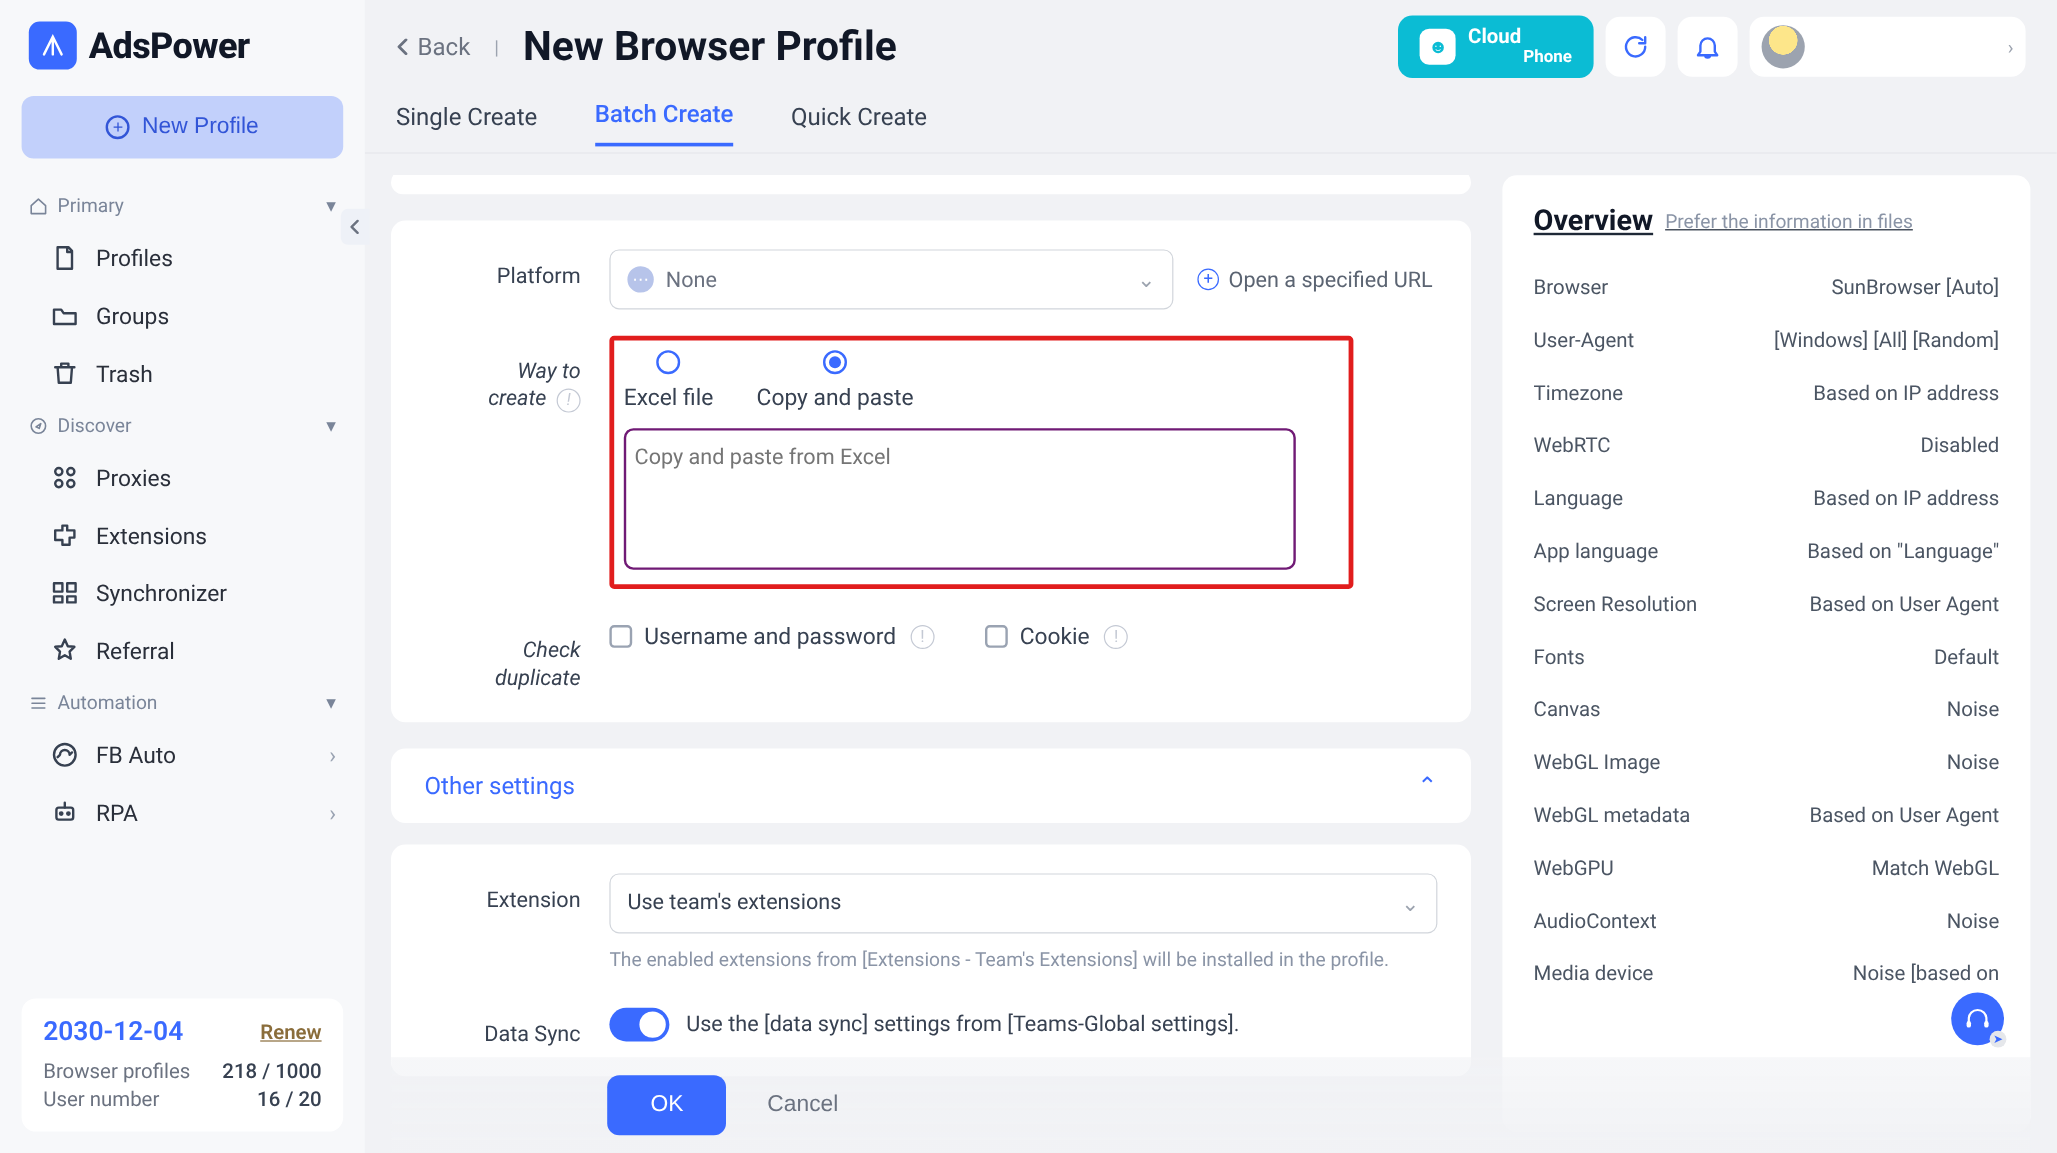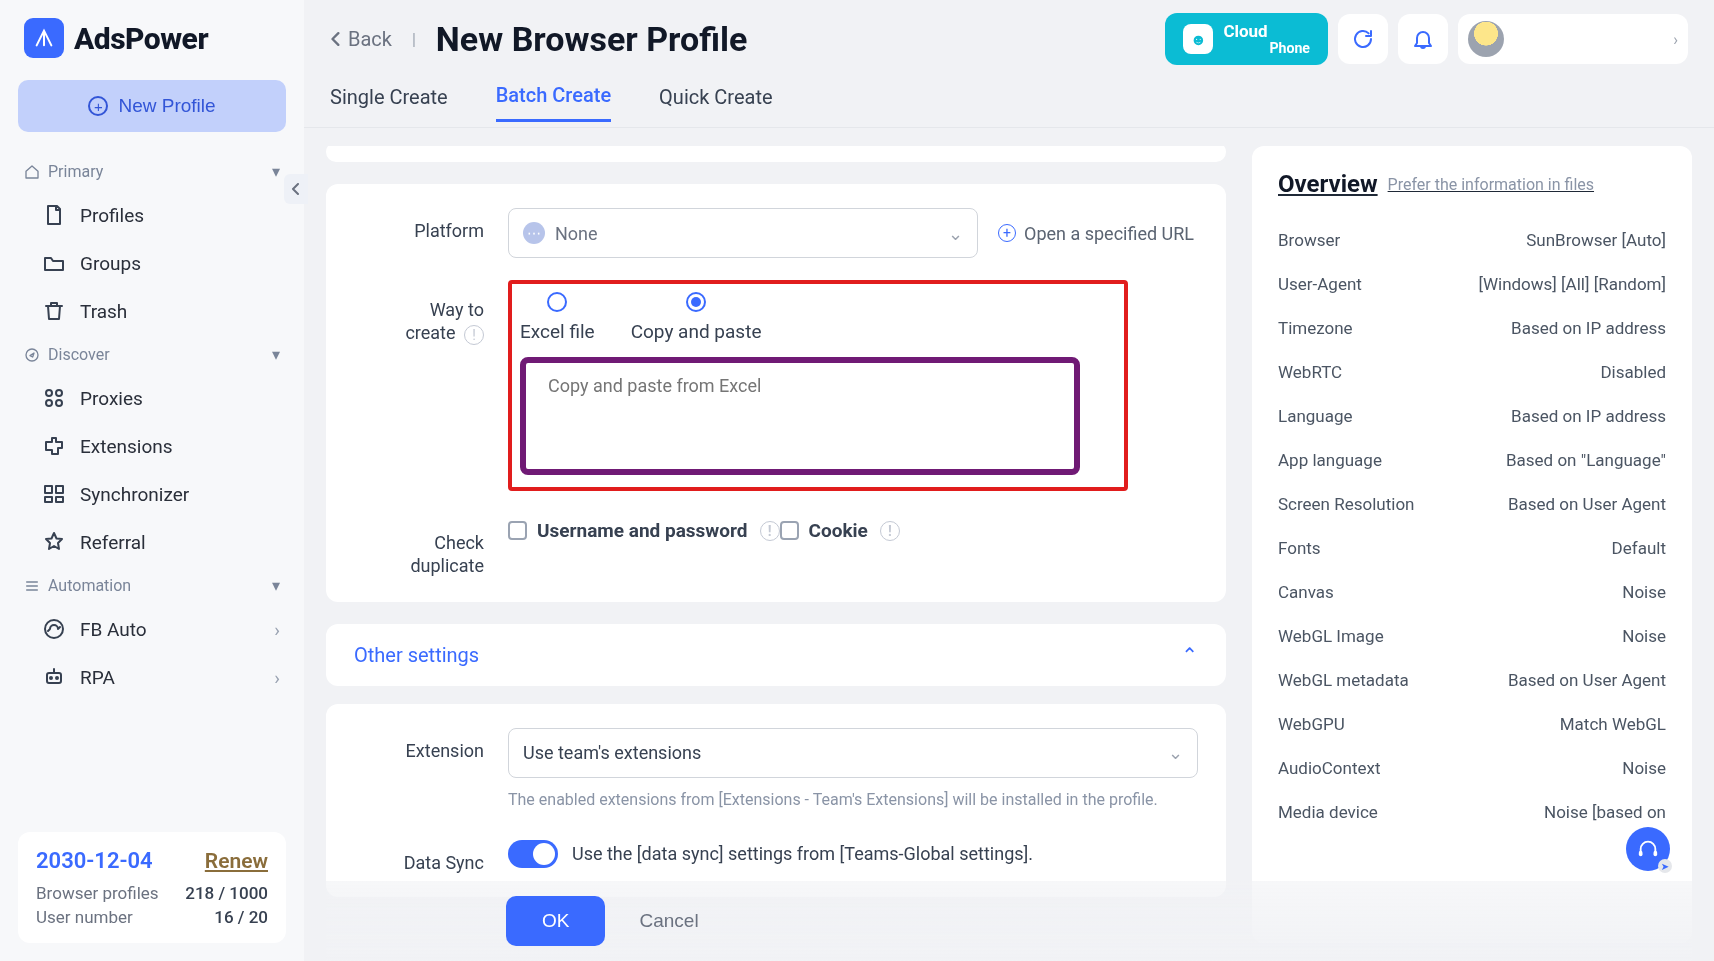--- a/index.html
+++ b/index.html
@@ -23,21 +23,21 @@
 .nav-group-header { display: flex; align-items: center; gap: 8px; color: #7a8599; font-size: 16px; padding: 10px 6px; cursor: pointer; }
 .nav-group-header .chev { margin-left: auto; }
 .nav-item { display: flex; align-items: center; gap: 14px; color: #2a2f3a; font-size: 19px; padding: 12px 6px 12px 24px; border-radius: 8px; cursor: pointer; }
 .nav-item .chev-r { margin-left:auto; color:#9aa3b2;}
 .nav-icon { width: 24px; height: 24px; display:flex; align-items:center; justify-content:center; color:#374151; }
 .nav-icon svg { width: 24px; height: 24px; stroke: currentColor; fill:none;}
 
 .sidebar-footer { background: #fff; border-radius: 12px; padding: 16px 18px; font-size: 17px; }
 .sf-top { display:flex; align-items:center; justify-content:space-between; margin-bottom: 10px;}
 .sf-date { color: #3a6aff; font-weight: 600; font-size: 22px;}
-.sf-renew { color:#8a6d3b; background:linear-gradient(#fff,#fff); font-weight:600; font-size:21px; text-decoration:underline; cursor:pointer;}
+.sf-renew { color:#8a6d3b; background:linear-gradient(#fff,#fff); font-weight:600; font-size:17px; text-decoration:underline; cursor:pointer;}
 .sf-row { display:flex; justify-content:space-between; color:#6b7280; font-size: 17px; margin-top: 4px;}
 .sf-row b { color:#374151; font-weight:500;}
 
 
 .main { flex:1; display:flex; flex-direction:column; background:#f1f2f5; }
 .topbar { height: 78px; display:flex; align-items:center; padding: 0 26px; gap: 10px; }
 .back-link { color:#6b7280; font-size:20px; display:flex; align-items:center; gap:6px; cursor:pointer;}
 .back-sep { color:#9ca3af; margin: 0 10px;}
 .page-title { font-size: 34px; font-weight: 700; color:#111827;}
 .topbar-spacer { flex:1; }
@@ -54,39 +54,39 @@
 .tab { font-size:20px; color:#374151; padding-bottom: 12px; cursor:pointer; }
 .tab.active { color:#3a6aff; border-bottom: 3px solid #3a6aff; font-weight:500; }
 
 .content { flex:1; display:flex; gap: 22px; padding: 18px 22px; overflow:hidden; position:relative;}
 .panel-left { flex:1; overflow-y:auto; padding-right:4px;}
 .card { background:#fff; border-radius:12px; padding: 24px 28px; margin-bottom: 22px; }
 .card.small-top { height: 20px; padding:0; margin-top:-4px;}
 .form-row { display:flex; align-items:flex-start; gap: 24px; margin-bottom: 28px;}
 .form-row:last-child { margin-bottom:0;}
 .form-label { width: 130px; text-align:right; color:#374151; font-size:18px; padding-top: 12px;}
-.form-label.two-line { line-height:1.3;}
+.form-label.two-line { line-height:1.3;font-style:italic;}
 .form-body { flex:1; }
 
 .sel { height:50px; border:1px solid #d1d5db; border-radius:8px; display:flex; align-items:center; padding:0 14px; gap:10px; cursor:pointer; width: 470px; color:#6b7280; font-size:18px;}
 .sel .chip { width:22px; height:22px; background:#b7c4ea; border-radius:50%; display:flex; align-items:center; justify-content:center; color:#fff; font-size:14px;}
 .sel .chev { margin-left:auto; color:#9ca3af;}
 .open-url { display:inline-flex; align-items:center; gap:8px; color:#5b6472; font-size:18px; margin-left: 20px; cursor:pointer;}
 .open-url .plus-circle { width:18px; height:18px; border:1.7px solid #3a6aff; border-radius:50%; color:#3a6aff; display:flex; align-items:center; justify-content:center; font-size:14px;}
 
 .radio-row { display:flex; gap: 36px; align-items:center; }
 .radio { display:flex; align-items:center; gap:8px; font-size:19px; color:#374151; cursor:pointer;flex-direction:column;}
 .radio .r-outer { width:20px; height:20px; border:2px solid #3a6aff; border-radius:50%; display:flex; align-items:center; justify-content:center;}
 .radio .r-outer.empty { border-color:#3a6aff;}
 .radio .r-inner { width:10px; height:10px; background:#3a6aff; border-radius:50%;}
 
 .highlight-box { border: 4px solid #e11d1d; border-radius: 4px; padding: 8px; margin-top: -6px; width: 620px; }
-.paste-area { width: 560px; height: 118px; border:6px solid #701a75; border-radius:8px; padding: 12px 22px; font-size:18px; color:#9ca3af; resize:none; font-family:inherit; margin-top: 14px;}
-
-.chk-row { display:flex; align-items:flex-end;font-weight:bold;}
+.paste-area { width: 560px; height: 118px; border:2px solid #701a75; border-radius:8px; padding: 12px 7px; font-size:18px; color:#9ca3af; resize:none; font-family:inherit; margin-top: 14px;}
+
+.chk-row { display:flex; gap: 42px; align-items:flex-end;}
 .chk { display:flex; align-items:center; gap:10px; font-size:19px; color:#374151; cursor:pointer;}
 .chk .box { width:19px; height:19px; border:2px solid #9aa3b2; border-radius:4px;}
 .help-ic { width:20px; height:20px; border:1.5px solid #c4c9d4; border-radius:50%; display:flex; align-items:center; justify-content:center; color:#c4c9d4; font-size:14px; margin-left:2px;}
 
 .section-header { background:#fff; border-radius:12px; height:62px; display:flex; align-items:center; padding:0 28px; color:#3a6aff; font-size:20px; cursor:pointer;}
 .section-header .chev { margin-left:auto;}
 
 .sel-wide { width: 690px; }
 .hint { color:#8a94a6; font-size:16px; margin-top: 10px; line-height:1.5; max-width:690px;}
 .toggle-row { display:flex; align-items:center; gap: 14px; font-size:18px; color:#374151;}

